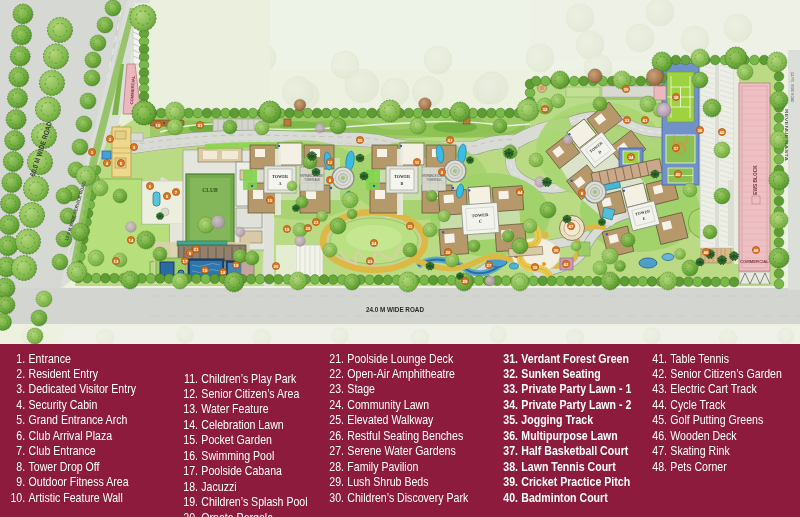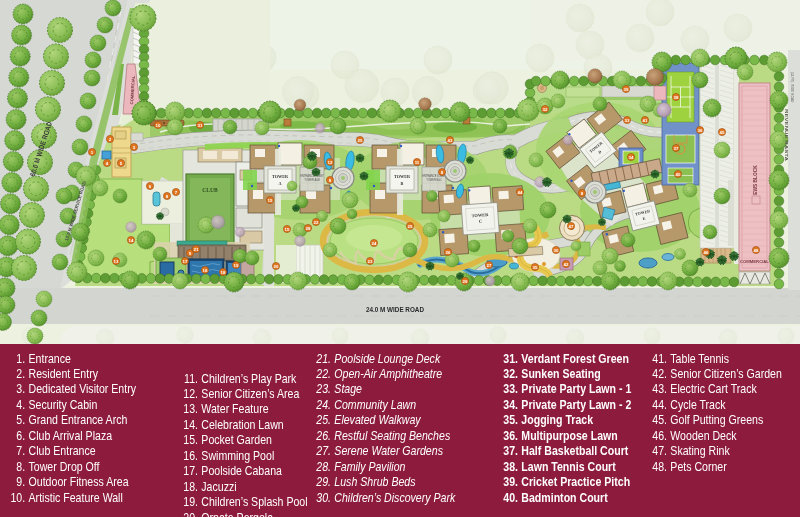--- a/index.html
+++ b/index.html
@@ -4,21 +4,21 @@
 <style>
 html,body{margin:0;padding:0;}
 body{width:800px;height:517px;overflow:hidden;font-family:"Liberation Sans",sans-serif;}
 #map{position:relative;width:800px;height:344px;background:#edf2e3;}
 #legend{position:relative;width:800px;height:173px;background:#8d1b3d;color:#fff;}
 .col{position:absolute;top:7.6px;}
 .li{display:flex;height:15.45px;line-height:15.45px;font-size:12.6px;white-space:nowrap;transform:scaleX(0.84);transform-origin:0 50%;}
 .n{text-align:right;margin-right:4px;}
 #c1{left:0px;} #c1 .n{width:30px;}
 #c2{left:170px;margin-top:20px;} #c2 .n{width:33.3px;}
-#c3{left:303px;font-style:italic;} #c3 .n{width:33.3px;}
+#c3{left:316px;} #c3 .n{width:33.3px;}
 #c4{left:490px;font-weight:bold;} #c4 .n{width:33.3px;}
 #c5{left:639px;} #c5 .n{width:33.3px;}
 </style>
 </head>
 <body>
 
 <div id="map">
 <svg width="800" height="344" viewBox="0 0 800 344">
 <defs>
 <radialGradient id="gt" cx="0.38" cy="0.35" r="0.75">

